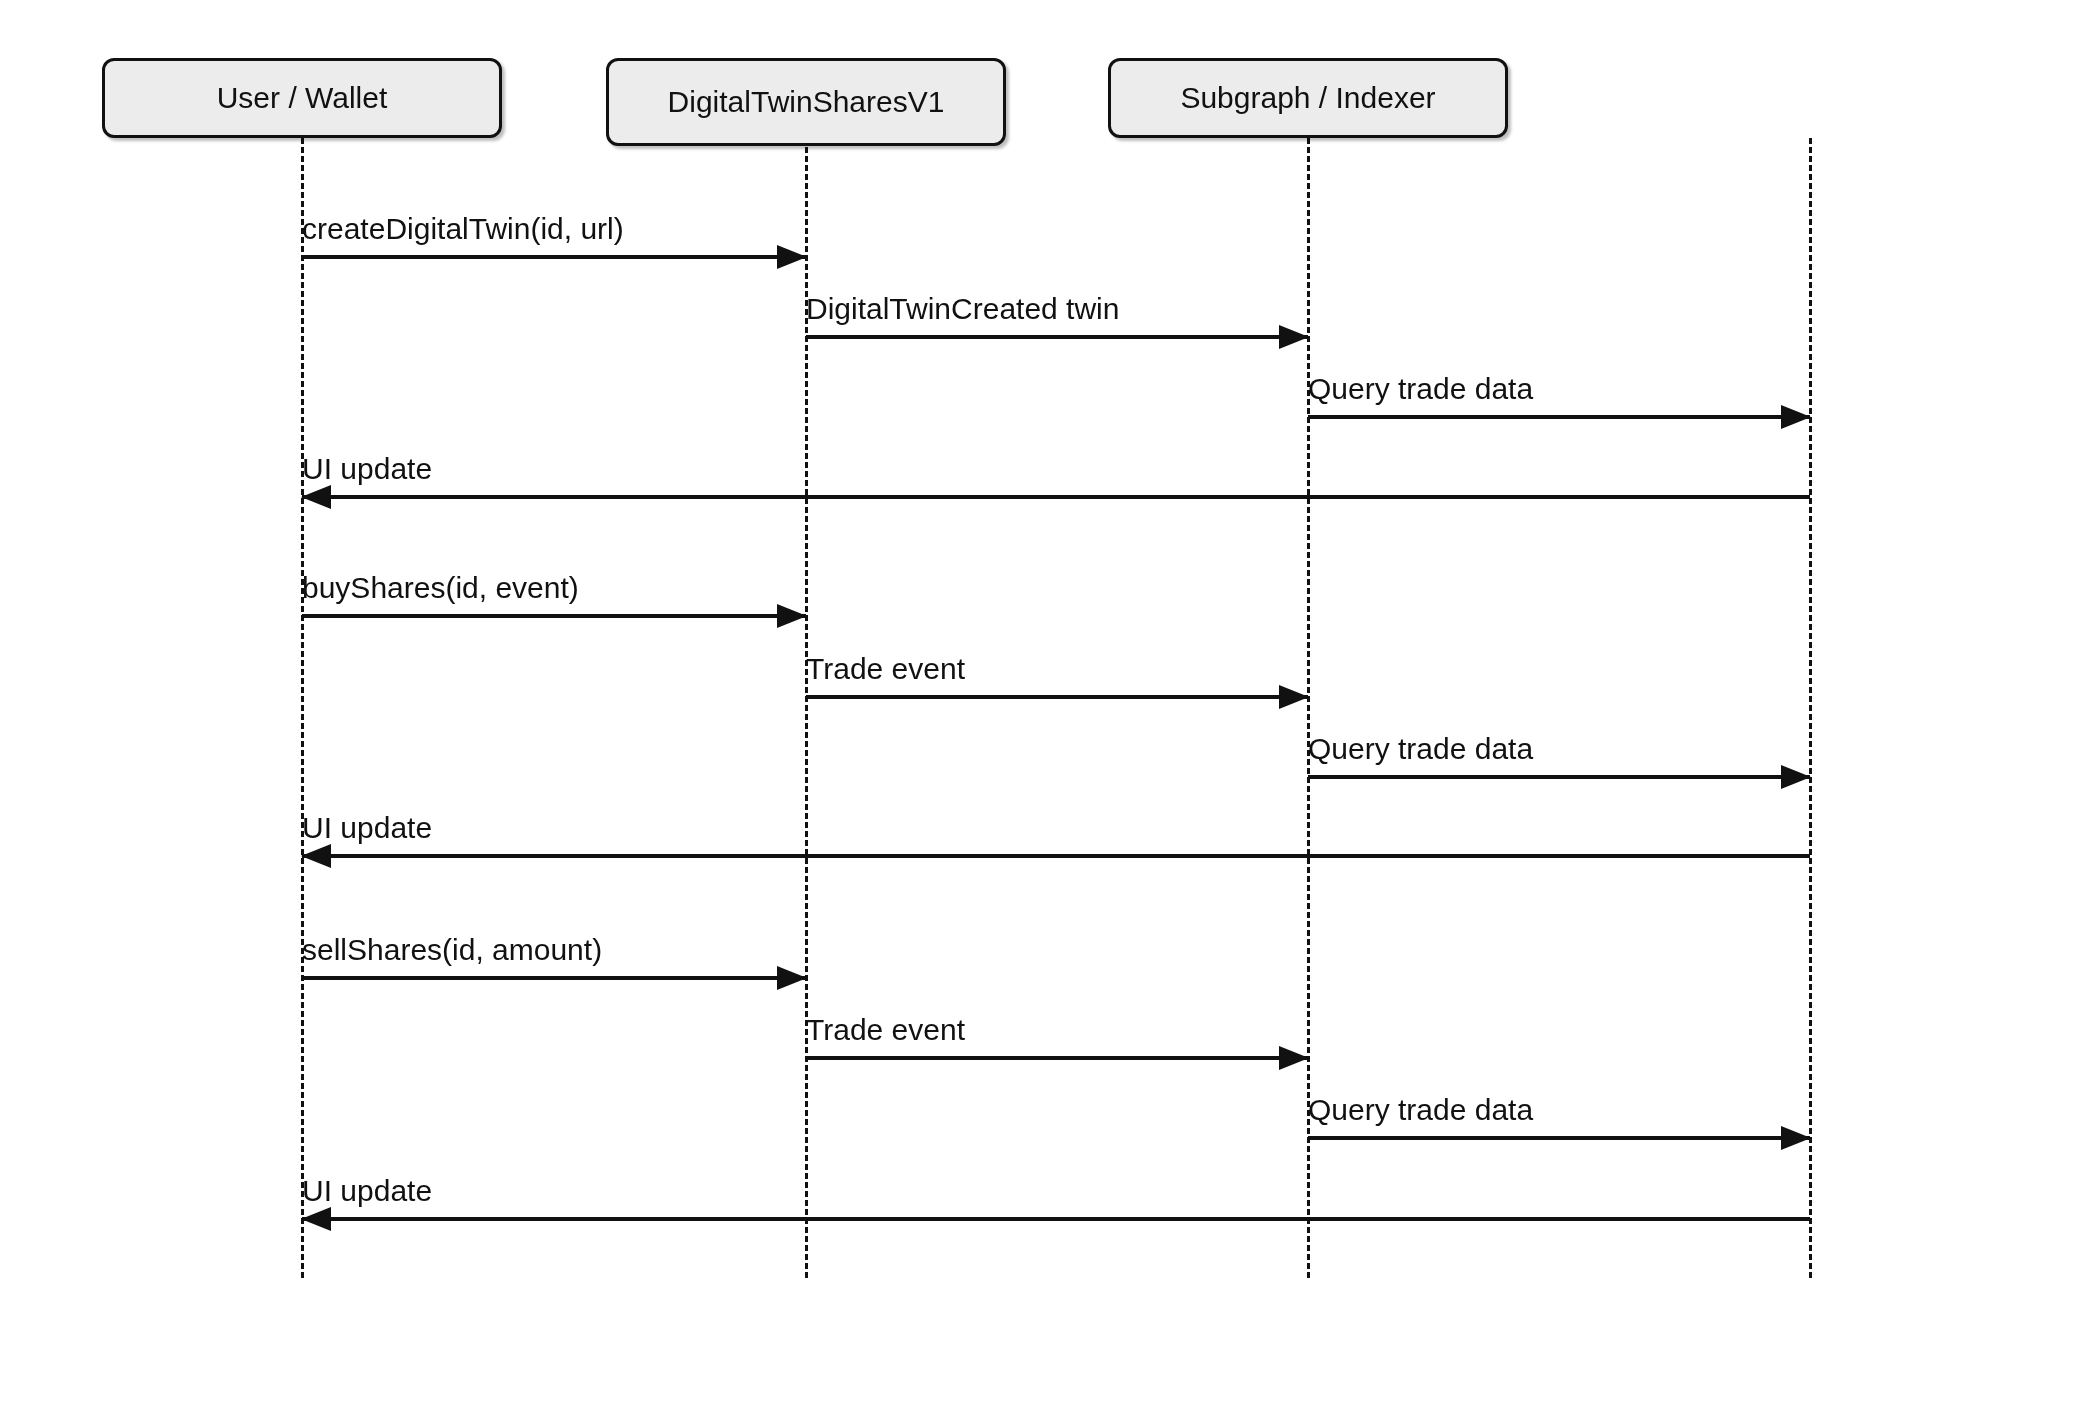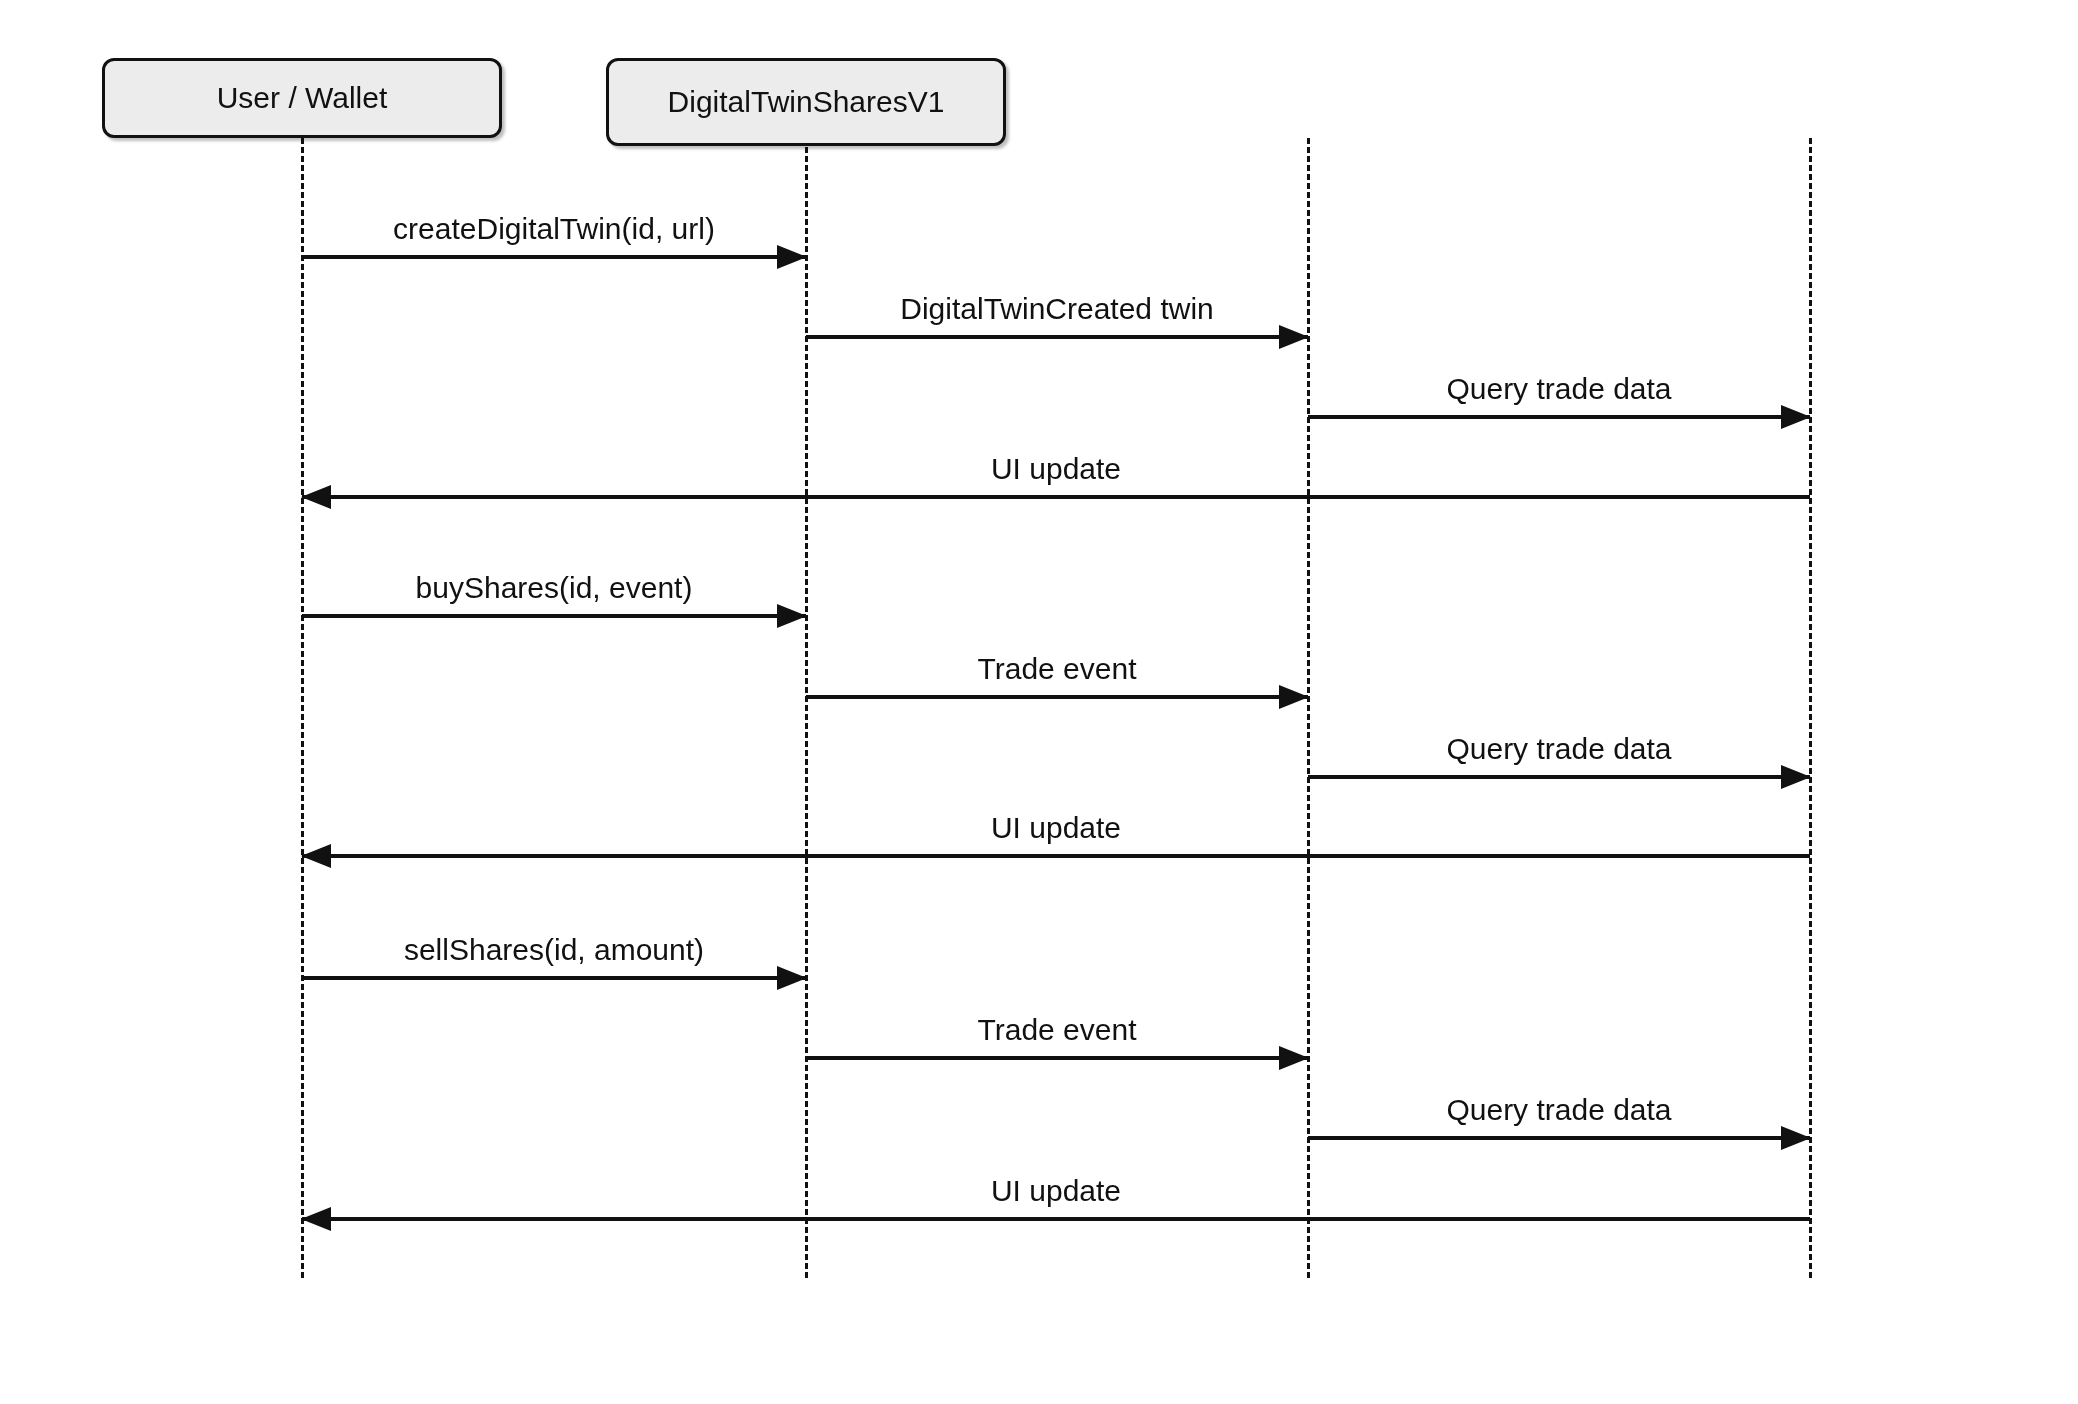--- a/index.html
+++ b/index.html
@@ -48,21 +48,20 @@
     right: 0;
     top: -2px;
     height: 4px;
     background: var(--stroke, #111111);
   }
   .msg-label {
     position: absolute;
     left: 0;
     right: 0;
     bottom: 12px;
-    text-align: center;
     font-size: 30px;
     line-height: 1.1;
     white-space: nowrap;
   }
   .msg-arrowhead {
     position: absolute;
     top: -12px;
     width: 0;
     height: 0;
     border-top: 12px solid transparent;
@@ -83,20 +82,23 @@
 <div id="canvas" style="--stroke: #111111; --actor-fill: #ececec; --bg: #ffffff;">
     <div class="lifeline" style="left: 300.5px; top: 138px; height: 1140px;"></div>
     <div class="lifeline" style="left: 804.5px; top: 138px; height: 1140px;"></div>
     <div class="lifeline" style="left: 1306.5px; top: 138px; height: 1140px;"></div>
     <div class="lifeline" style="left: 1808.5px; top: 138px; height: 1140px;"></div>
     <div class="actor-box" style="left: 102px; top: 58px; width: 400px; height: 80px;">
       <span class="actor-label">User / Wallet</span>
     </div>
     <div class="actor-box" style="left: 606px; top: 58px; width: 400px; height: 88px;">
       <span class="actor-label">DigitalTwinSharesV1</span>
+    </div>
+    <div class="actor-box" style="left: 1108px; top: 58px; width: 400px; height: 80px;">
+      <span class="actor-label">Subgraph / Indexer</span>
     </div>
     <div class="message" style="left: 302px; top: 257px; width: 504px;">
       <div class="msg-label">createDigitalTwin(id, url)</div>
       <div class="msg-line"></div>
       <div class="msg-arrowhead right"></div>
     </div>
     <div class="message" style="left: 806px; top: 337px; width: 502px;">
       <div class="msg-label">DigitalTwinCreated twin</div>
       <div class="msg-line"></div>
       <div class="msg-arrowhead right"></div>

